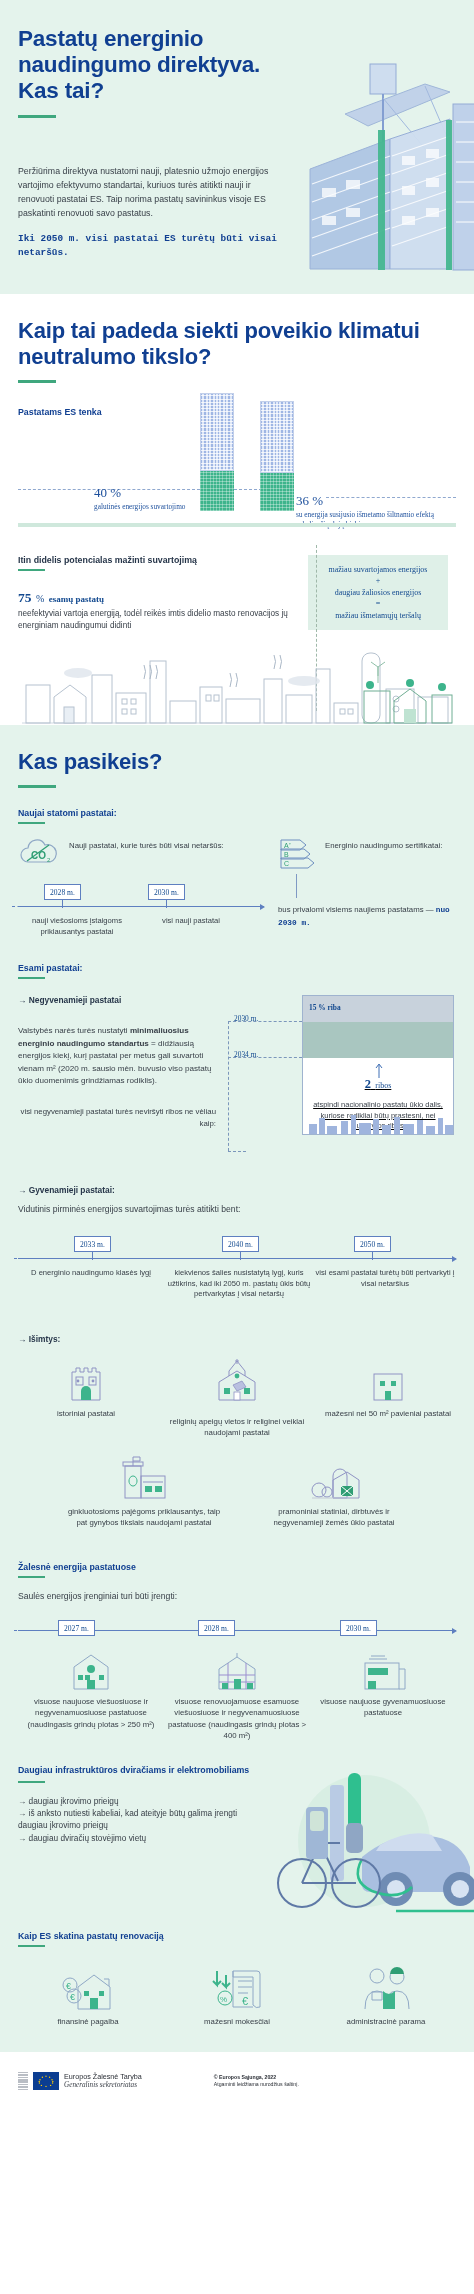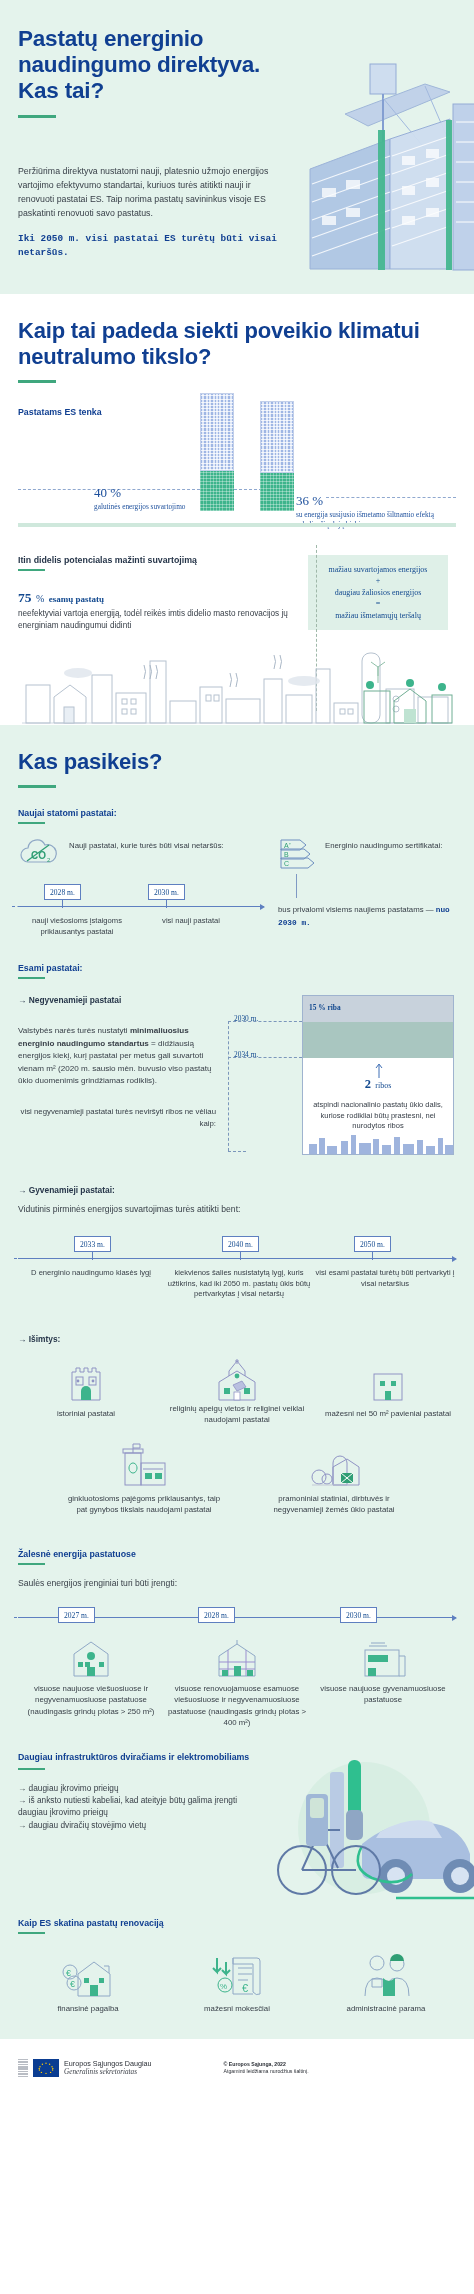--- a/index.html
+++ b/index.html
@@ -157,21 +157,21 @@
   }
   .tl-stem { width:1px; height:8px; background:#5e7fc0; margin: 0 auto; }
   .tl-caps { display:flex; margin-top: 4px; }
   .tl-cap { color:#394049; font-size: 7.6px; line-height:1.38; text-align:center; }
 
   
   .limits { position:relative; width: 230px; }
   .limits-box { position:absolute; left: 78px; top: 0; width: 152px; border:1px solid #9fb3cf; }
   .lim-a { background:#c8d2dc; height: 26px; position:relative; }
   .lim-b { background:#a9c6c0; height: 36px; position:relative; }
-  .lim-c { background:#ffffff; height: 96px; position:relative; overflow:hidden; }
+  .lim-c { background:#ffffff; height: 76px; position:relative; overflow:hidden;text-decoration:underline; }
   .lim-tag { position:absolute; left:6px; top:7px; font-family:"Liberation Serif", serif; color:#12498f; font-size:7.4px; font-weight:bold; }
   .lim-year {
     position:absolute; font-family:"Liberation Serif", serif; color:#12498f; font-size:7.4px;
   }
   .lim-hline { position:absolute; border-top:1px dashed #7b96bb; }
   .lim-vline { position:absolute; border-left:1px dashed #7b96bb; }
   .ribos { text-align:center; padding-top: 16px; }
   .ribos .n { font-family:"Liberation Serif", serif; color:#12498f; font-size:12.5px; font-weight:bold; }
   .ribos .u { font-family:"Liberation Serif", serif; color:#12498f; font-size:8px; }
   .ribos p { color:#394049; font-size:7.5px; line-height:1.42; margin-top:8px; }
@@ -554,21 +554,21 @@
                 <path d="M8,42 V24 L26,13 L44,24 v18 z"></path>
                 <path d="M26,1 v5 M24,3 h4"></path>
               </g>
               <circle cx="26" cy="18" r="2.4" fill="#3db48c"></circle>
               <rect x="13" y="30" width="6" height="6" fill="#3db48c"></rect>
               <rect x="33" y="30" width="6" height="6" fill="#3db48c"></rect>
               <path d="M22,27 l9,-4 l4,6 l-9,4 z" fill="#b9c0e0" stroke="#8f93c4" stroke-width=".8"></path>
               <rect x="23" y="34" width="6" height="8" fill="#ffffff" stroke="#8f93c4" stroke-width=".8"></rect>
             </svg>
           </div>
-          <div class="mini-cap" style="margin-top:1px;">religinių apeigų vietos ir religinei veiklai naudojami pastatai</div>
+          <div class="mini-cap" style="margin-top:14px;">religinių apeigų vietos ir religinei veiklai naudojami pastatai</div>
         </div>
         <div class="exc-item">
           <div class="ic">
             <svg width="34" height="34" viewBox="0 0 34 34">
               <rect x="3" y="6" width="28" height="26" fill="none" stroke="#8f93c4" stroke-width="1"></rect>
               <rect x="9" y="13" width="5" height="5" fill="#3db48c"></rect>
               <rect x="20" y="13" width="5" height="5" fill="#3db48c"></rect>
               <rect x="14" y="23" width="6" height="9" fill="#3db48c"></rect>
             </svg>
           </div>
@@ -813,21 +813,21 @@
             <circle cx="8.4" cy="13.4" r=".7"></circle>
               <circle cx="6.4" cy="11" r=".7"></circle>
             <circle cx="7" cy="7.8" r=".7"></circle>
               <circle cx="9.4" cy="5.2" r=".7"></circle>
             <circle cx="6.2" cy="9.4" r=".7"></circle>
               <circle cx="19.8" cy="9.4" r=".7"></circle>
           </g>
         </svg>
       </div>
       <div class="eu-name">
-        <span>Europos Sąjungos Daugiau</span>
+        <span>Europos Žalesnė Taryba</span>
         <em>Generalinis sekretoriatas</em>
       </div>
     </div>
     <div class="copyright">
       <b>© Europos Sąjunga, 2022</b>
       <div>Atgaminti leidžiama nurodžius šaltinį.</div>
     </div>
   </footer>
 
 </div>

